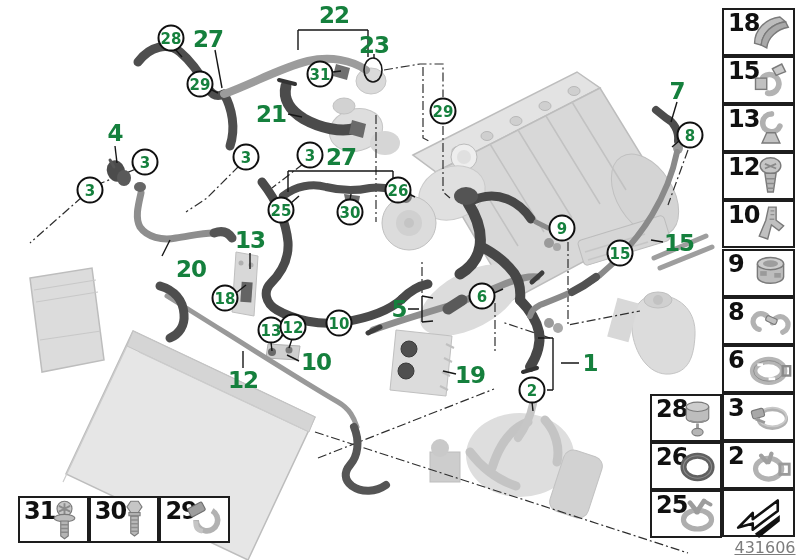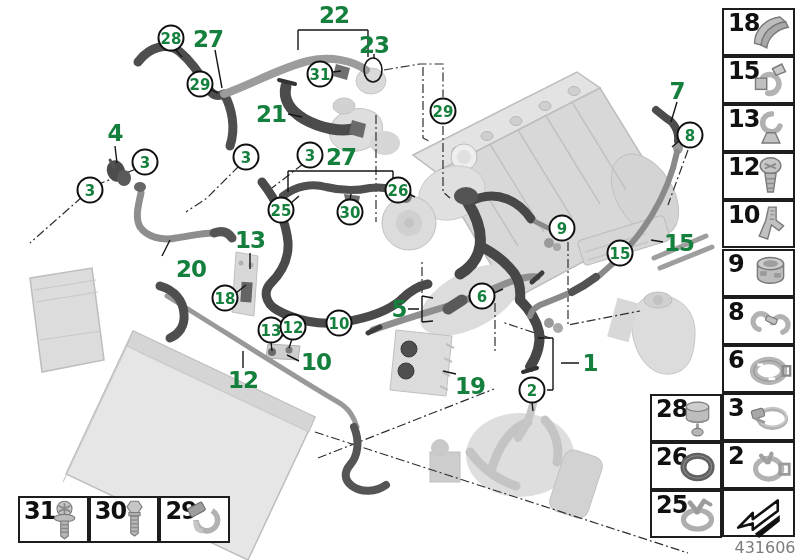--- a/index.html
+++ b/index.html
@@ -9,21 +9,21 @@
   .co{position:absolute;transform:translate(-50%,-50%);font-weight:700;color:#15803d;z-index:30;text-align:right;}
   .co.plain{font-size:23px;letter-spacing:-1px;line-height:1;}
   .co.circ{width:27px;height:27px;border:2.4px solid #101010;border-radius:50%;background:#fff;
            font-size:15px;display:flex;align-items:center;justify-content:center;box-sizing:border-box;}
   .cell{position:absolute;border:2px solid #1d1d1d;background:#fff;box-sizing:border-box;z-index:20;}
   .cell .num{position:absolute;top:0px;left:4px;font-size:24px;font-weight:700;color:#101010;
              letter-spacing:-1px;line-height:1.1;}
   .cell svg.ic{position:absolute;right:0;top:50%;transform:translateY(-50%);width:45px;height:45px;}
   .cell.noNum svg.ic{left:50%;transform:translate(-50%,-50%);width:54px;height:50px;}
   .figcode{position:absolute;left:730px;top:538px;width:70px;text-align:center;
-           font-size:16px;color:#7c7c7c;z-index:20;}
+           font-size:16px;color:#7c7c7c;z-index:20;text-decoration:underline;}
 </style>
 </head>
 <body>
 
 <div class="stage">
 
 <svg class="art" width="800" height="560" viewBox="0 0 800 560">
 
   <defs>
     <symbol id="sym-hose-guide" viewBox="0 0 48 48">
@@ -413,21 +413,21 @@
       <div class="co plain" style="left: 374px; top: 45px;">23</div>
       <div class="co plain" style="left: 271px; top: 114px;">21</div>
       <div class="co plain" style="left: 341px; top: 157px;">27</div>
       <div class="co plain" style="left: 115px; top: 133px;">4</div>
       <div class="co plain" style="left: 677px; top: 91px;">7</div>
       <div class="co plain" style="left: 163px; top: 269px; margin-left: 28px;">20</div>
       <div class="co plain" style="left: 250px; top: 240px;">13</div>
       <div class="co plain" style="left: 243px; top: 380px;">12</div>
       <div class="co plain" style="left: 316px; top: 362px;">10</div>
       <div class="co plain" style="left: 399px; top: 309px;">5</div>
-      <div class="co plain" style="left: 470px; top: 386px;">19</div>
+      <div class="co plain" style="left: 470px; top: 375px;">19</div>
       <div class="co plain" style="left: 590px; top: 363px;">1</div>
       <div class="co plain" style="left: 679px; top: 243px;">15</div>
       <div class="co circ" style="left: 171px; top: 38px;">28</div>
       <div class="co circ" style="left: 200px; top: 84px;">29</div>
       <div class="co circ" style="left: 320px; top: 74px;">31</div>
       <div class="co circ" style="left: 90px; top: 190px;">3</div>
       <div class="co circ" style="left: 145px; top: 162px;">3</div>
       <div class="co circ" style="left: 246px; top: 157px;">3</div>
       <div class="co circ" style="left: 310px; top: 155px;">3</div>
       <div class="co circ" style="left: 443px; top: 111px;">29</div>

